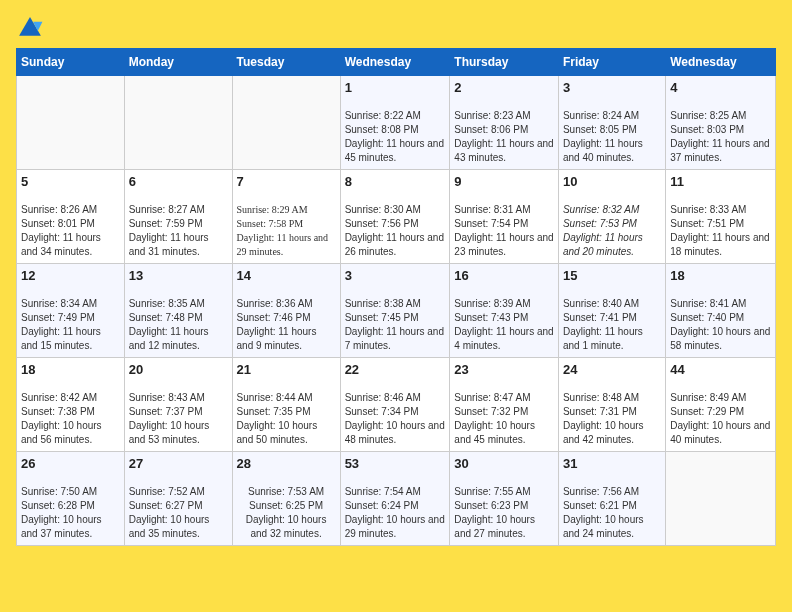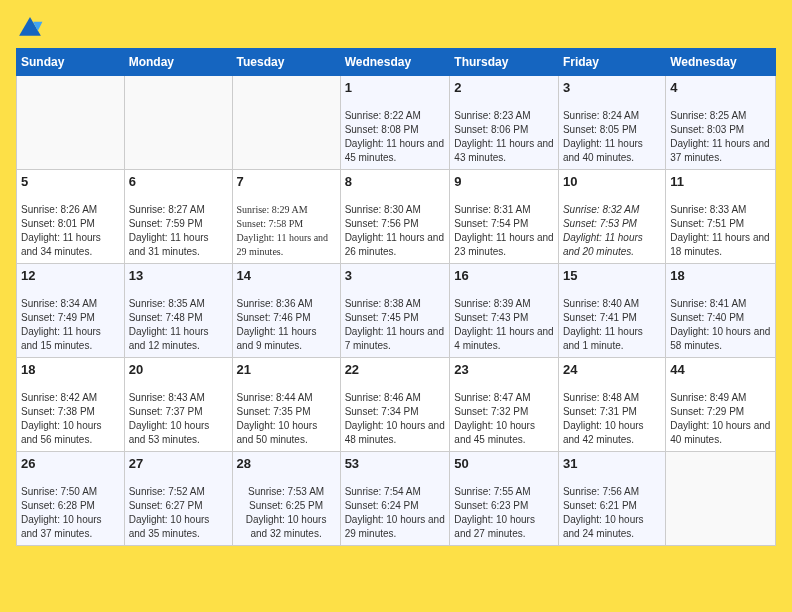--- a/index.html
+++ b/index.html
@@ -314,21 +314,21 @@
 Sunset: 6:25 PM
 Daylight: 10 hours and 32 minutes.</div>
           </td>
           <td>
             <span class="day-number">53</span>
             <div class="day-info" style="white-space: pre-line;">Sunrise: 7:54 AM
 Sunset: 6:24 PM
 Daylight: 10 hours and 29 minutes.</div>
           </td>
           <td>
-            <span class="day-number">50</span>
+            <span class="day-number">30</span>
             <div class="day-info" style="white-space: pre-line;">Sunrise: 7:55 AM
 Sunset: 6:23 PM
 Daylight: 10 hours and 27 minutes.</div>
           </td>
           <td>
             <span class="day-number">31</span>
             <div class="day-info" style="white-space: pre-line;">Sunrise: 7:56 AM
 Sunset: 6:21 PM
 Daylight: 10 hours and 24 minutes.</div>
           </td>

